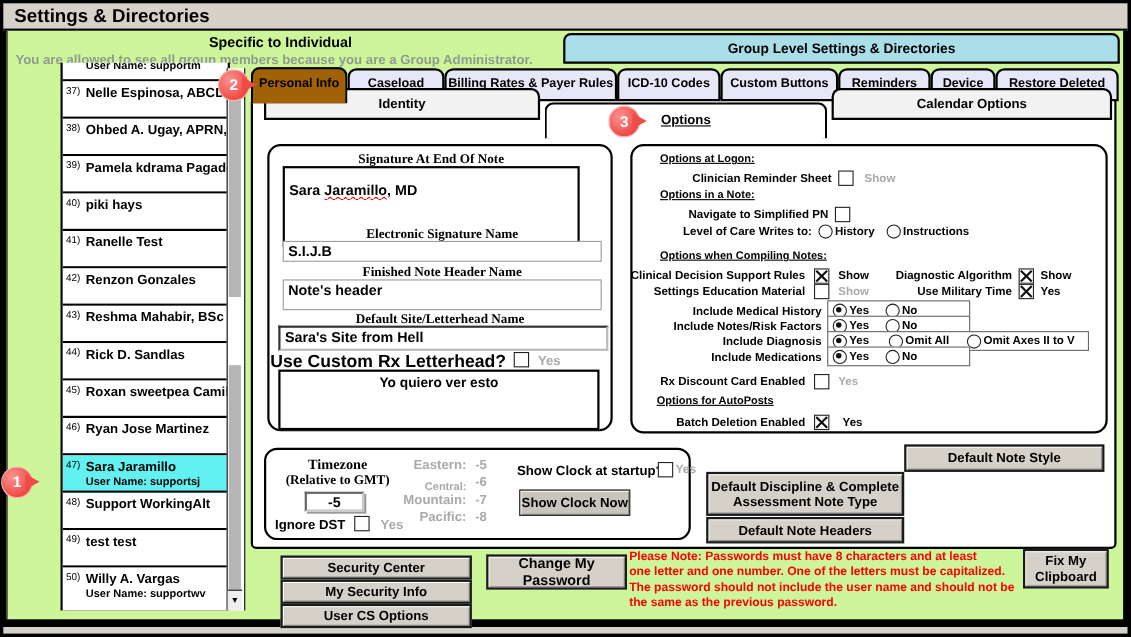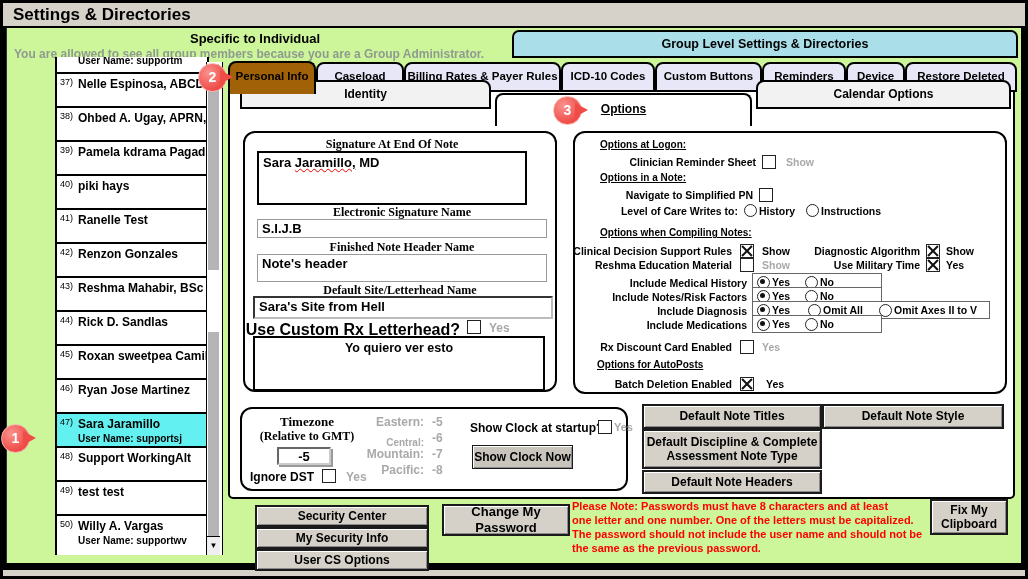--- a/index.html
+++ b/index.html
@@ -171,21 +171,21 @@
   <div class="tab" style="left:905px;width:108px"><span>Restore Deleted</span></div>
 
   <div class="panel"></div>
 
   <div class="subtab" style="left:240px;width:247px"><span>Identity</span></div>
   <div class="subtab active" style="left:495px;width:253px"><span>Options</span></div>
   <div class="subtab" style="left:756px;width:251px"><span>Calendar Options</span></div>
 
   <div class="gbox" style="left:243px;top:131px;width:310px;height:257px">
     <div class="lblc" style="left:12px;top:4px;width:270px">Signature At End Of Note</div>
-    <div class="field" style="left:12px;top:18px;width:258px;height:46px;border:2px solid #000;padding:2px 4px"><span>Sara </span><span class="wavy">Jaramillo,</span><span> MD</span></div>
+    <div class="field" style="left:12px;top:18px;width:258px;height:46px;border:2px solid #000;padding:12px 4px"><span>Sara </span><span class="wavy">Jaramillo,</span><span> MD</span></div>
     <div class="lblc" style="left:12px;top:72px;width:290px">Electronic Signature Name</div>
     <div class="field" style="left:12px;top:86px;width:280px;height:15px;border:1px solid #9a9a9a;padding:1px 4px">S.I.J.B</div>
     <div class="lblc" style="left:12px;top:107px;width:290px">Finished Note Header Name</div>
     <div class="field" style="left:12px;top:121px;width:280px;height:24px;border:1px solid #9a9a9a;padding:1px 4px">Note's header</div>
     <div class="lblc" style="left:12px;top:150px;width:286px">Default Site/Letterhead Name</div>
     <div class="field" style="left:8px;top:163px;width:288px;height:17px;border:2px solid #333;border-right-color:#bbb;border-bottom-color:#bbb;padding:1px 4px">Sara's Site from Hell</div>
     <div class="rlbl" style="right:95px;top:188px;font-size:16px">Use Custom Rx Letterhead?</div>
     <div class="cb" style="left:222px;top:187px"></div>
     <div class="rlbl gray" style="left:244px;top:188px;font-size:12px">Yes</div>
     <div class="field" style="left:8px;top:203px;width:288px;height:48px;border:2px solid #000;text-align:center;padding-top:3px;font-size:12.5px">Yo quiero ver esto</div>
@@ -225,21 +225,21 @@
     <div class="rlbl" style="left:184px;top:72px">History</div>
     <div class="rd" style="left:231px;top:71px"></div>
     <div class="rlbl" style="left:246px;top:72px">Instructions</div>
     <div class="hdr" style="left:25px;top:94px">Options when Compiling Notes:</div>
     <div class="rlbl" style="right:273px;top:112px">Clinical Decision Support Rules</div>
     <div class="cb checked" style="left:165px;top:111px"></div>
     <div class="rlbl" style="left:187px;top:112px">Show</div>
     <div class="rlbl" style="right:85px;top:112px">Diagnostic Algorithm</div>
     <div class="cb checked" style="left:351px;top:111px"></div>
     <div class="rlbl" style="left:371px;top:112px">Show</div>
-    <div class="rlbl" style="right:273px;top:126px">Reshma Education Material</div>
+    <div class="rlbl" style="right:273px;top:126px">Settings Education Material</div>
     <div class="cb" style="left:165px;top:125px"></div>
     <div class="rlbl gray" style="left:187px;top:126px">Show</div>
     <div class="rlbl" style="right:85px;top:126px">Use Military Time</div>
     <div class="cb checked" style="left:351px;top:125px"></div>
     <div class="rlbl" style="left:371px;top:126px">Yes</div>
 
     <div class="rlbl" style="right:258px;top:144px">Include Medical History</div>
     <div class="grp" style="left:177px;top:140px;width:128px">
       <div class="rd sel" style="left:4px;top:2px"></div>
       <div class="rlbl" style="left:19px;top:2px">Yes</div>
@@ -272,21 +272,20 @@
 
     <div class="rlbl" style="right:273px;top:208px">Rx Discount Card Enabled</div>
     <div class="cb" style="left:165px;top:207px"></div>
     <div class="rlbl gray" style="left:187px;top:208px">Yes</div>
     <div class="hdr" style="left:22px;top:226px">Options for AutoPosts</div>
     <div class="rlbl" style="right:273px;top:245px">Batch Deletion Enabled</div>
     <div class="cb checked" style="left:165px;top:244px"></div>
     <div class="rlbl" style="left:191px;top:245px">Yes</div>
   </div>
 
-  <div class="btn" style="left:642px;top:404px;width:176px;height:21px">Default Note Titles</div>
   <div class="btn" style="left:822px;top:404px;width:178px;height:21px">Default Note Style</div>
   <div class="btn" style="left:642px;top:429px;width:176px;height:36px">Default Discipline &amp; Complete Assessment Note Type</div>
   <div class="btn" style="left:642px;top:470px;width:176px;height:20px">Default Note Headers</div>
 
   <div class="btn" style="left:255px;top:505px;width:170px;height:18px">Security Center</div>
   <div class="btn" style="left:255px;top:527px;width:170px;height:18px">My Security Info</div>
   <div class="btn" style="left:255px;top:549px;width:170px;height:18px">User CS Options</div>
   <div class="btn" style="left:442px;top:504px;width:124px;height:28px;font-size:13px">Change My Password</div>
   <div class="rednote" style="left:572px;top:500px">Please Note: Passwords must have 8 characters and at least</div>
   <div class="rednote" style="left:572px;top:514px">one letter and one number. One of the letters must be capitalized.</div>

